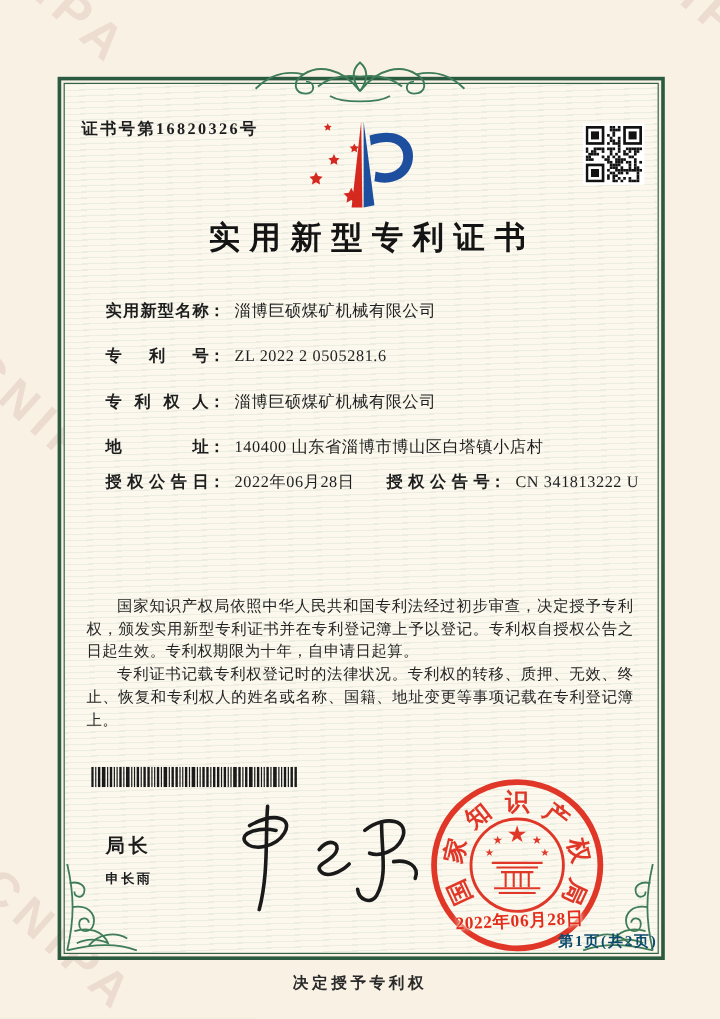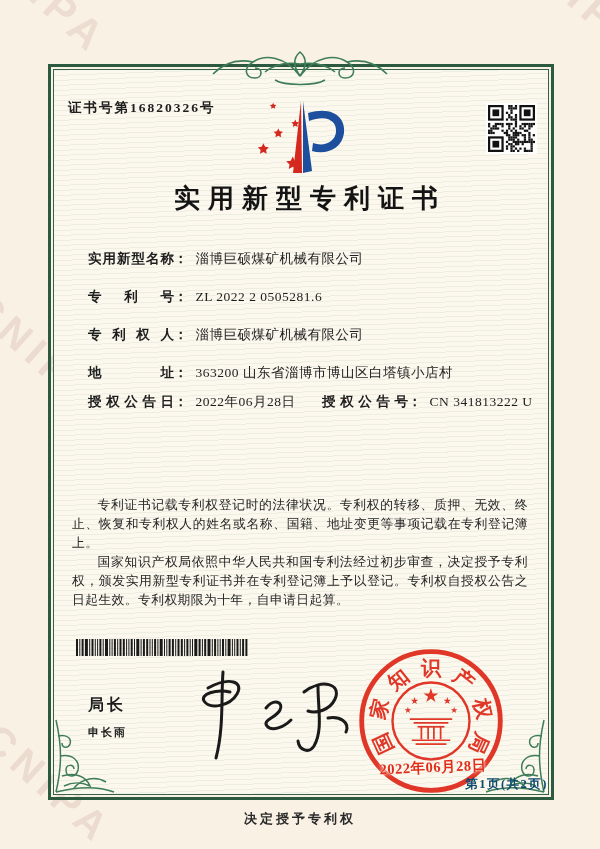--- a/index.html
+++ b/index.html
@@ -303,35 +303,35 @@
     <div class="field">
       <span class="field-label">实用新型名称</span><span class="field-colon">：</span><span class="field-value">淄博巨硕煤矿机械有限公司</span>
     </div>
     <div class="field">
       <span class="field-label">专利号</span><span class="field-colon">：</span><span class="field-value">ZL 2022 2 0505281.6</span>
     </div>
     <div class="field">
       <span class="field-label">专利权人</span><span class="field-colon">：</span><span class="field-value">淄博巨硕煤矿机械有限公司</span>
     </div>
     <div class="field tight">
-      <span class="field-label">地址</span><span class="field-colon">：</span><span class="field-value">363200 山东省淄博市博山区白塔镇小店村</span>
+      <span class="field-label">地址</span><span class="field-colon">：</span><span class="field-value">140400 山东省淄博市博山区白塔镇小店村</span>
     </div>
     <div class="field grant-row">
       <span class="grant-pair">
         <span class="field-label">授权公告日</span><span class="field-colon">：</span><span class="field-value">2022年06月28日</span>
       </span>
       <span class="grant-pair">
         <span class="field-label">授权公告号</span><span class="field-colon">：</span><span class="field-value">CN 341813222 U</span>
       </span>
     </div>
   </div>
 
   <div class="body-text">
+    <p>国家知识产权局依照中华人民共和国专利法经过初步审查，决定授予专利权，颁发实用新型专利证书并在专利登记簿上予以登记。专利权自授权公告之日起生效。专利权期限为十年，自申请日起算。</p>
     <p>专利证书记载专利权登记时的法律状况。专利权的转移、质押、无效、终止、恢复和专利权人的姓名或名称、国籍、地址变更等事项记载在专利登记簿上。</p>
-    <p>国家知识产权局依照中华人民共和国专利法经过初步审查，决定授予专利权，颁发实用新型专利证书并在专利登记簿上予以登记。专利权自授权公告之日起生效。专利权期限为十年，自申请日起算。</p>
   </div>
 
   <svg class="barcode" id="barcode-svg" viewBox="0 0 174 17" preserveAspectRatio="none">
       <rect x="0" y="0" width="2" height="17" fill="#1a1a1a"></rect>
       <rect x="3.3" y="0" width="1" height="17" fill="#1a1a1a"></rect>
       <rect x="5.6" y="0" width="2" height="17" fill="#1a1a1a"></rect>
       <rect x="8.899999999999999" y="0" width="3" height="17" fill="#1a1a1a"></rect>
       <rect x="13.2" y="0" width="1" height="17" fill="#1a1a1a"></rect>
       <rect x="15.5" y="0" width="2" height="17" fill="#1a1a1a"></rect>
       <rect x="18.8" y="0" width="1" height="17" fill="#1a1a1a"></rect>

